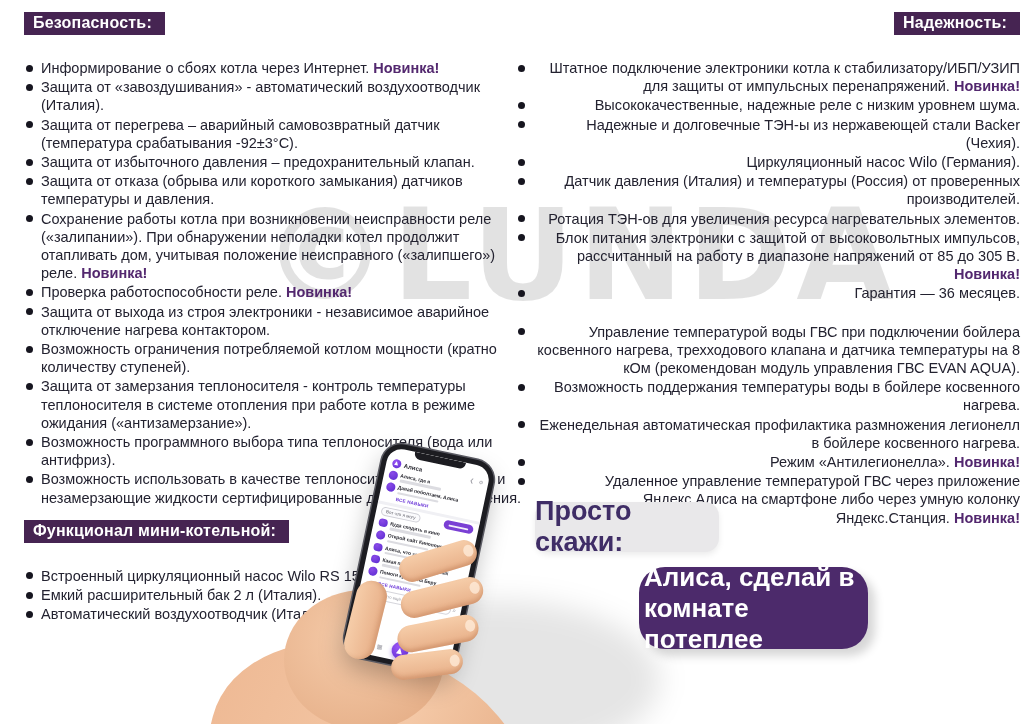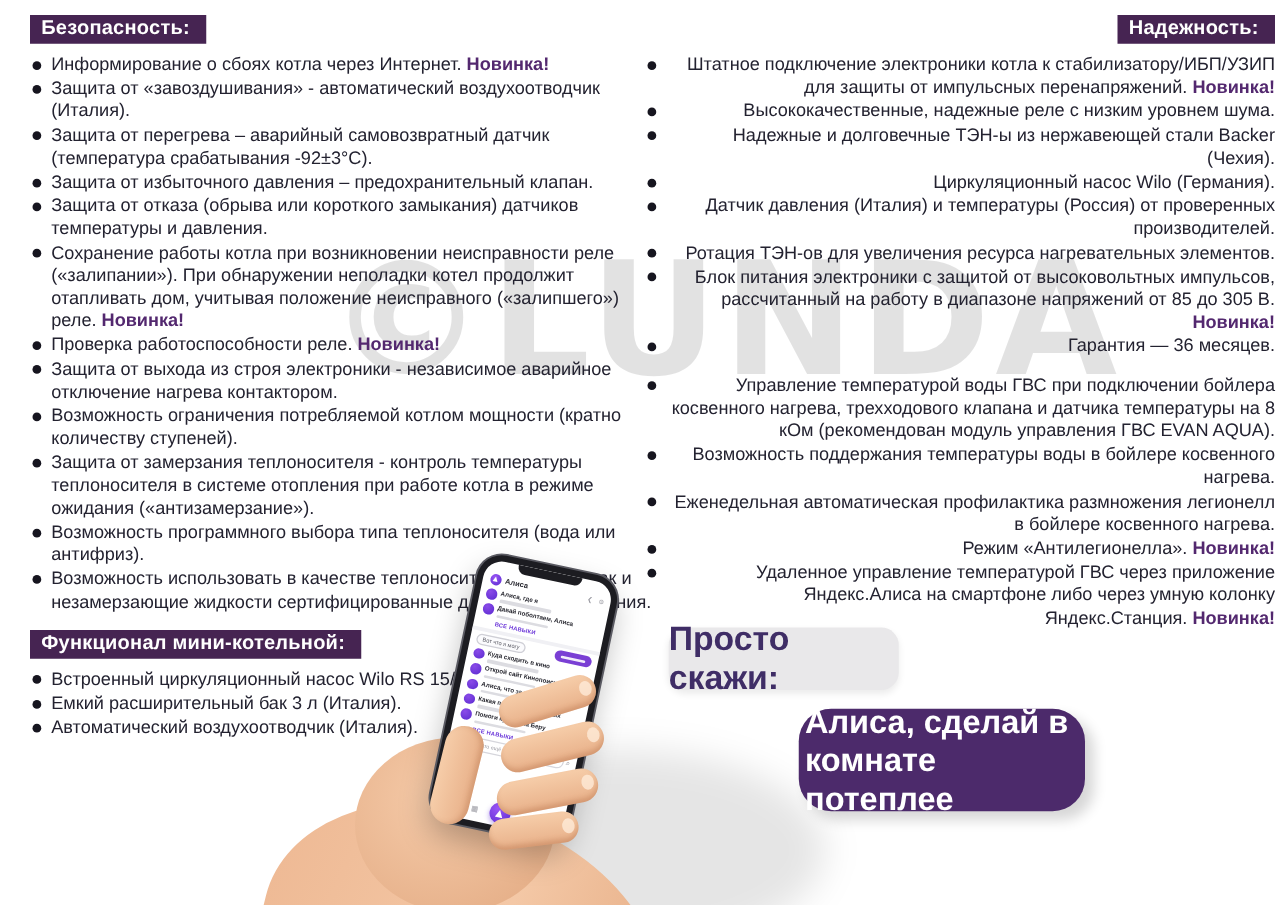--- a/index.html
+++ b/index.html
@@ -11,21 +11,21 @@
              font-size:126px;letter-spacing:4px;color:#000;opacity:.11;white-space:nowrap;
              font-family:"DejaVu Sans",sans-serif;}
 
   
   .col{position:absolute;top:12px;z-index:3;}
   .col-left{left:24px;width:505px;}
   .col-right{left:516px;width:504px;text-align:right;}
   .sec{margin-bottom:13px;}
   .sec-title{display:inline-block;background:var(--hdr,#462452);color:#fff;font-weight:bold;
              font-size:16px;padding:2px 13px 3px 9px;margin-bottom:4px;letter-spacing:.2px;}
-  ul.blist{margin:4px 0 0 0;padding:0;list-style:none;font-size:14.5px;line-height:18.2px;}
+  ul.blist{margin:20px 0 0 0;padding:0;list-style:none;font-size:14.5px;line-height:18.2px;}
   ul.blist li{position:relative;padding-left:17px;margin-bottom:1px;}
   ul.blist li::before{content:"";position:absolute;left:2px;top:5.5px;width:7px;height:7px;
                       border-radius:50%;background:#16151f;}
   .nw{color:var(--new,#53286f);font-weight:bold;}
 
   
   .say-bubble{position:absolute;left:535px;top:502px;width:184px;height:50px;z-index:6;
               background:var(--gbub,#e9e8ea);border-radius:14px;display:flex;align-items:center;
               justify-content:center;font-size:27px;font-weight:bold;color:#3f2d66;
               box-shadow:0 3px 6px rgba(0,0,0,.08);}
@@ -123,21 +123,21 @@
           <li><span>Возможность ограничения потребляемой котлом мощности (кратно количеству ступеней).</span></li>
           <li><span>Защита от замерзания теплоносителя - контроль температуры теплоносителя в системе отопления при работе котла в режиме ожидания («антизамерзание»).</span></li>
           <li><span>Возможность программного выбора типа теплоносителя (вода или антифриз).</span></li>
           <li><span>Возможность использовать в качестве теплоносителя как воду, так и незамерзающие жидкости сертифицированные для систем отопления.</span></li>
         </ul>
     </div>
     <div class="sec">
       <span class="sec-title">Функционал мини-котельной:</span>
       <ul class="blist">
           <li><span>Встроенный циркуляционный насос Wilo RS 15/5.</span></li>
-          <li><span>Емкий расширительный бак 3 л (Италия).</span></li>
+          <li><span>Емкий расширительный бак 2 л (Италия).</span></li>
           <li><span>Автоматический воздухоотводчик (Италия).</span></li>
         </ul>
     </div>
   </div>
 
   <div class="col col-right">
     <div class="sec">
       <span class="sec-title">Надежность:</span>
       <ul class="blist">
           <li><span>Штатное подключение электроники котла к стабилизатору/ИБП/УЗИП для защиты от импульсных перенапряжений.</span><span class="nw"> Новинка!</span></li>

